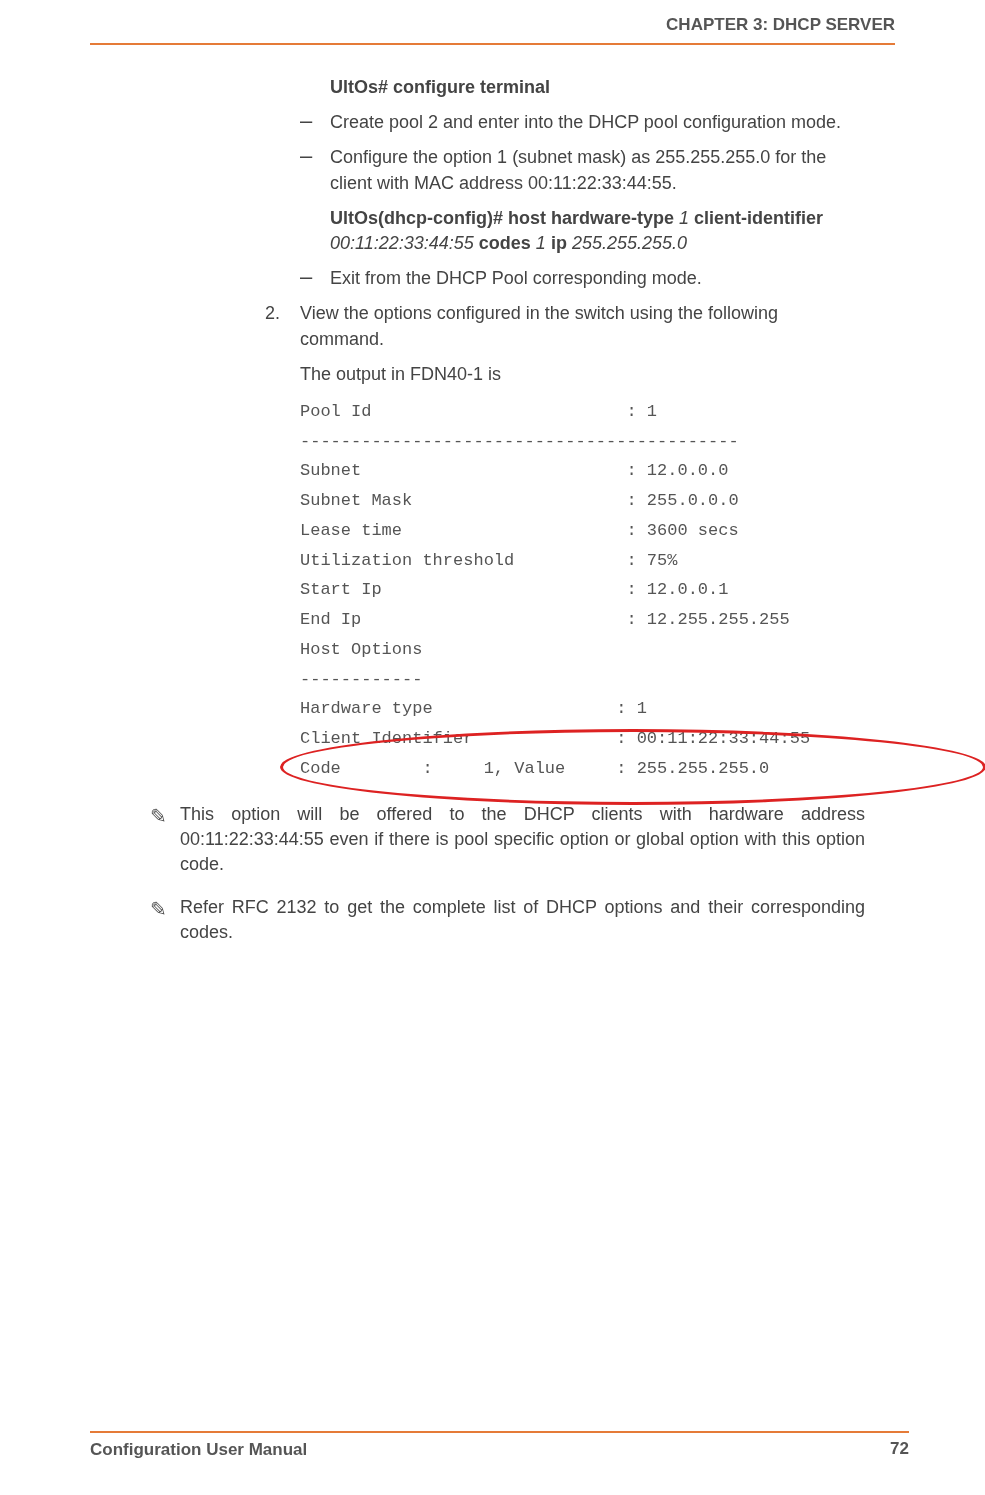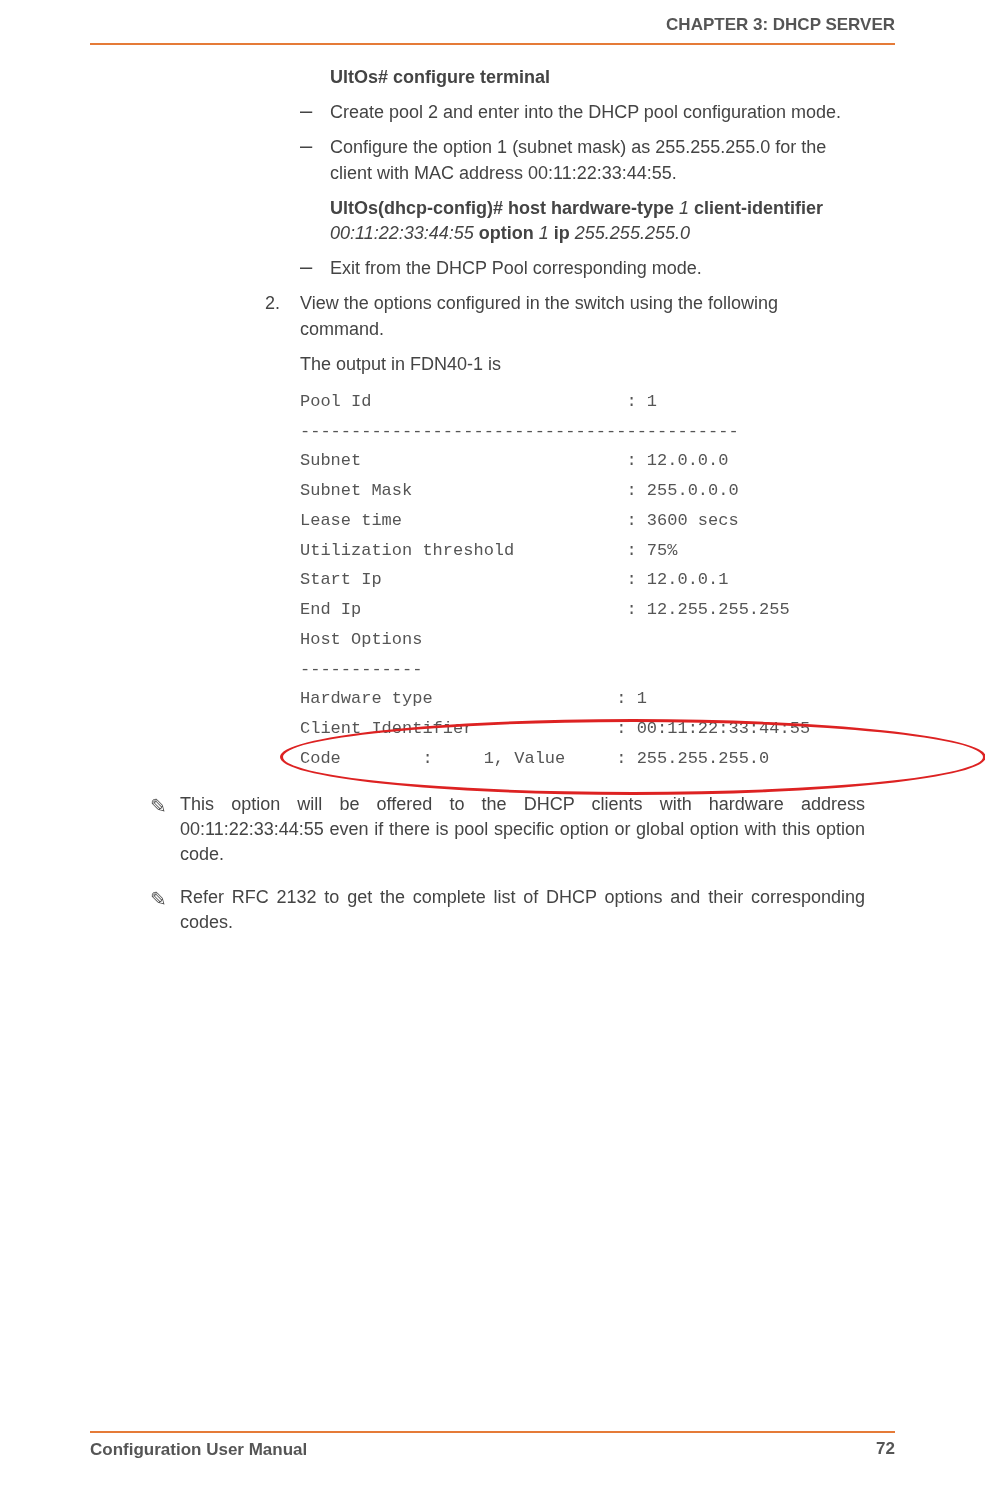--- a/index.html
+++ b/index.html
@@ -20,21 +20,21 @@
   .header {
     text-align: right;
     font-weight: bold;
     font-size: 17px;
     color: #555;
     padding-top: 15px;
     padding-bottom: 8px;
     border-bottom: 2px solid #e57b38;
   }
   .content {
-    margin-top: 20px;
+    margin-top: 30px;
     font-size: 18px;
     line-height: 1.4;
     color: #444;
   }
   .cmd-bold {
     font-weight: bold;
   }
   .cmd-italic {
     font-style: italic;
   }
@@ -109,21 +109,21 @@
     flex-shrink: 0;
     font-size: 20px;
     color: #555;
   }
   .note-text {
     flex: 1;
   }
   .footer {
     position: absolute;
     left: 90px;
-    right: 90px;
+    right: 76px;
     bottom: 33px;
     border-top: 2px solid #e57b38;
     padding-top: 6px;
     display: flex;
     justify-content: space-between;
     color: #555;
     font-weight: bold;
     font-size: 17px;
   }
   .footer-left {
@@ -148,21 +148,21 @@
     </div>
 
 
     <div class="dash-item">
       <div class="dash">–</div>
       <div class="dash-text">Configure the option 1 (subnet mask) as 255.255.255.0 for the client with MAC address 00:11:22:33:44:55.</div>
     </div>
 
     <div class="cmd-line">
       <span class="cmd-bold">UltOs(dhcp-config)# host hardware-type </span><span class="cmd-italic">1</span><span class="cmd-bold"> client-identifier </span><br>
-      <span class="cmd-italic">00:11:22:33:44:55</span><span>   </span><span class="cmd-bold">option </span><span class="cmd-italic">1</span><span class="cmd-bold"> ip </span><span class="cmd-italic">255.255.255.0</span>
+      <span class="cmd-italic">00:11:22:33:44:55</span><span>   </span><span class="cmd-bold">codes </span><span class="cmd-italic">1</span><span class="cmd-bold"> ip </span><span class="cmd-italic">255.255.255.0</span>
     </div>
 
     <div class="dash-item">
       <div class="dash">–</div>
       <div class="dash-text">Exit from the DHCP Pool corresponding mode.</div>
     </div>
 
 
     <div class="num-item">
       <div class="num">2.</div>

